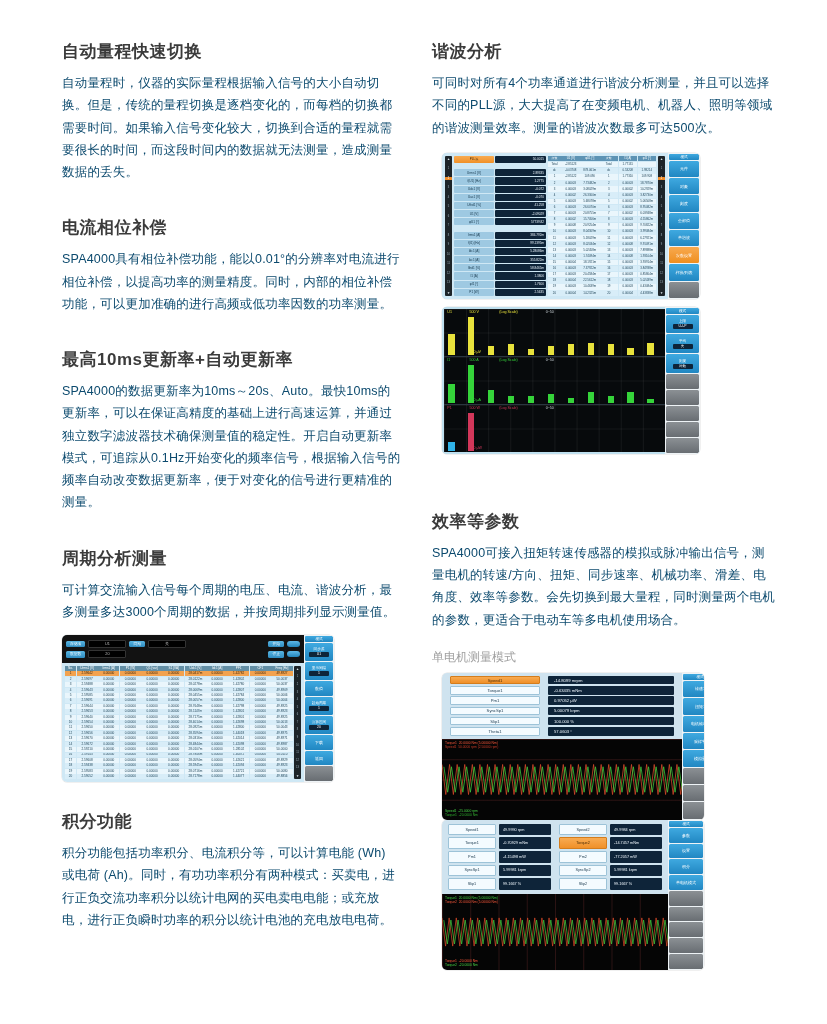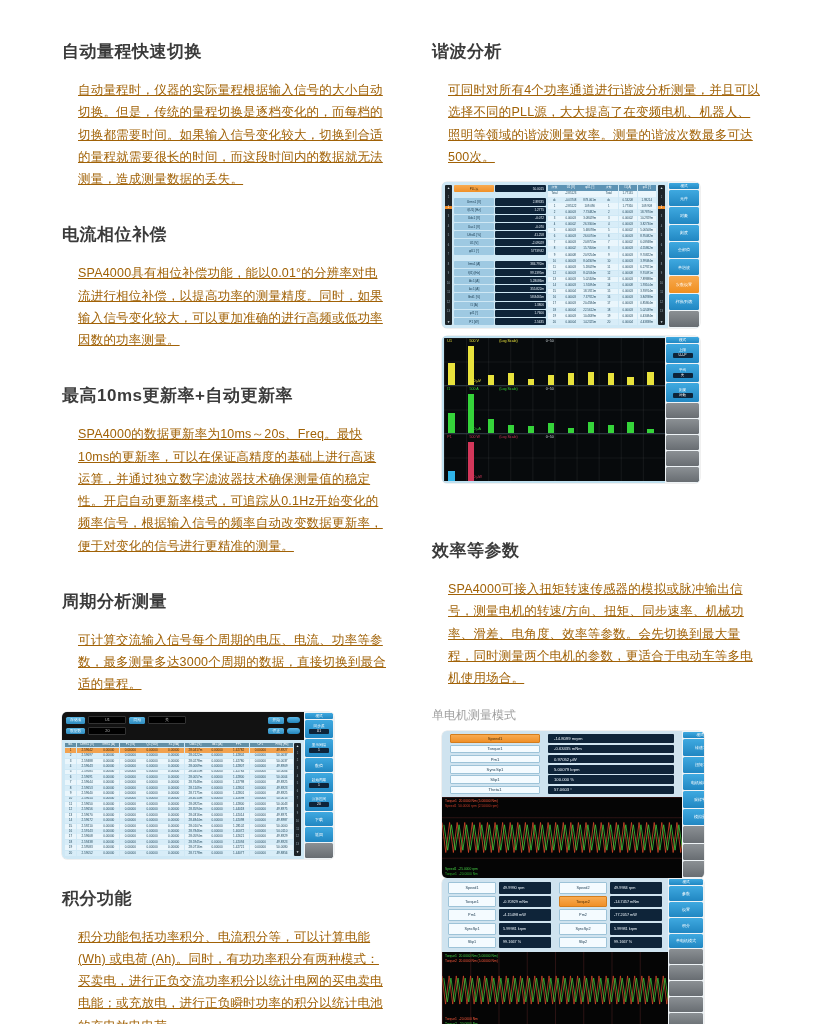--- a/index.html
+++ b/index.html
@@ -6,21 +6,21 @@
   body{
     width:827px;height:1024px;background:#ffffff;
     font-family:"Liberation Sans","DejaVu Sans",sans-serif;
     color:#595757;position:relative;overflow:hidden;
   }
   .col{position:absolute;top:40px;}
   .col-left{left:62px;width:340px;}
   .col-right{left:432px;width:345px;}
   section{margin-bottom:33px;}
   h3{font-size:17px;color:#3b3b3b;margin:0 0 9px 0;font-weight:bold;letter-spacing:0.5px;}
-  p{font-size:12.5px;line-height:1.78;margin:16px;color:#a16207;letter-spacing:0.2px;text-decoration:underline;}
+  p{font-size:12.5px;line-height:1.78;margin:0;color:#0c4a6e;letter-spacing:0.2px;}
   p + p{margin-top:0;}
   p:empty{display:none;}
   .caption{font-size:12px;color:#a0a0a0;margin:18px 0 7px 0;}
 
   
   .shot{border-radius:5px;overflow:hidden;display:flex;box-shadow:0 0 0 0.5px rgba(0,0,0,.12);}
   
   .sidebar{display:flex;flex-direction:column;gap:1px;background:#eef3f6;padding:1px;}
   .sb-hdr{background:linear-gradient(#3fa9e0,#2187c2);color:#fff;font-size:3.6px;text-align:center;line-height:6px;flex:0 0 6px;border-radius:1px;}
   .sb-btn{background:linear-gradient(#3fa9e0,#2187c2);color:#fff;font-size:4px;flex:1;display:flex;align-items:center;justify-content:center;border-radius:1.5px;text-align:center;padding:0 1px;}
@@ -111,29 +111,29 @@
 </head>
 <body>
 
 <div class="col col-left">
   <section>
     <h3>自动量程快速切换</h3>
     <p>自动量程时，仪器的实际量程根据输入信号的大小自动切换。但是，传统的量程切换是逐档变化的，而每档的切换都需要时间。如果输入信号变化较大，切换到合适的量程就需要很长的时间，而这段时间内的数据就无法测量，造成测量数据的丢失。</p>
   </section>
   <section>
     <h3>电流相位补偿</h3>
-    <p>SPA4000具有相位补偿功能，能以0.01°的分辨率对电流进行相位补偿，以提高功率的测量精度。同时，如果输入信号变化较大，可以更加准确的进行高频或低功率因数的功率测量。</p>
+    <p>SPA4000具有相位补偿功能，能以0.01°的分辨率对电流进行相位补偿，以提高功率的测量精度。同时，内部的相位补偿功能，可以更加准确的进行高频或低功率因数的功率测量。</p>
   </section>
   <section>
     <h3>最高10ms更新率+自动更新率</h3>
-    <p>SPA4000的数据更新率为10ms～20s、Freq。最快10ms的更新率，可以在保证高精度的基础上进行高速运算，并通过独立数字滤波器技术确保测量值的稳定性。开启自动更新率模式，可追踪从0.1Hz开始变化的频率信号，根据输入信号的频率自动改变数据更新率，便于对变化的信号进行更精准的测量。</p>
+    <p>SPA4000的数据更新率为10ms～20s、Auto。最快10ms的更新率，可以在保证高精度的基础上进行高速运算，并通过独立数字滤波器技术确保测量值的稳定性。开启自动更新率模式，可追踪从0.1Hz开始变化的频率信号，根据输入信号的频率自动改变数据更新率，便于对变化的信号进行更精准的测量。</p>
   </section>
   <section style="margin-bottom:0;">
     <h3>周期分析测量</h3>
-    <p>可计算交流输入信号每个周期的电压、电流、功率等参数，最多测量多达3000个周期的数据，直接切换到最合适的量程。</p>
+    <p>可计算交流输入信号每个周期的电压、电流、谐波分析，最多测量多达3000个周期的数据，并按周期排列显示测量值。</p>
     <div class="shot" id="cycle-shot">
       <div class="cycle-main">
         <div class="cycle-top" id="cycle-toolbar">
             <div class="tb-row">
               <span class="tb-chip">存储项</span>
               <span class="tb-field">U1</span>
               <span class="tb-chip">同期</span>
               <span class="tb-field">关</span>
               <span class="tb-right">
                 <span class="tb-chip">开始</span>

